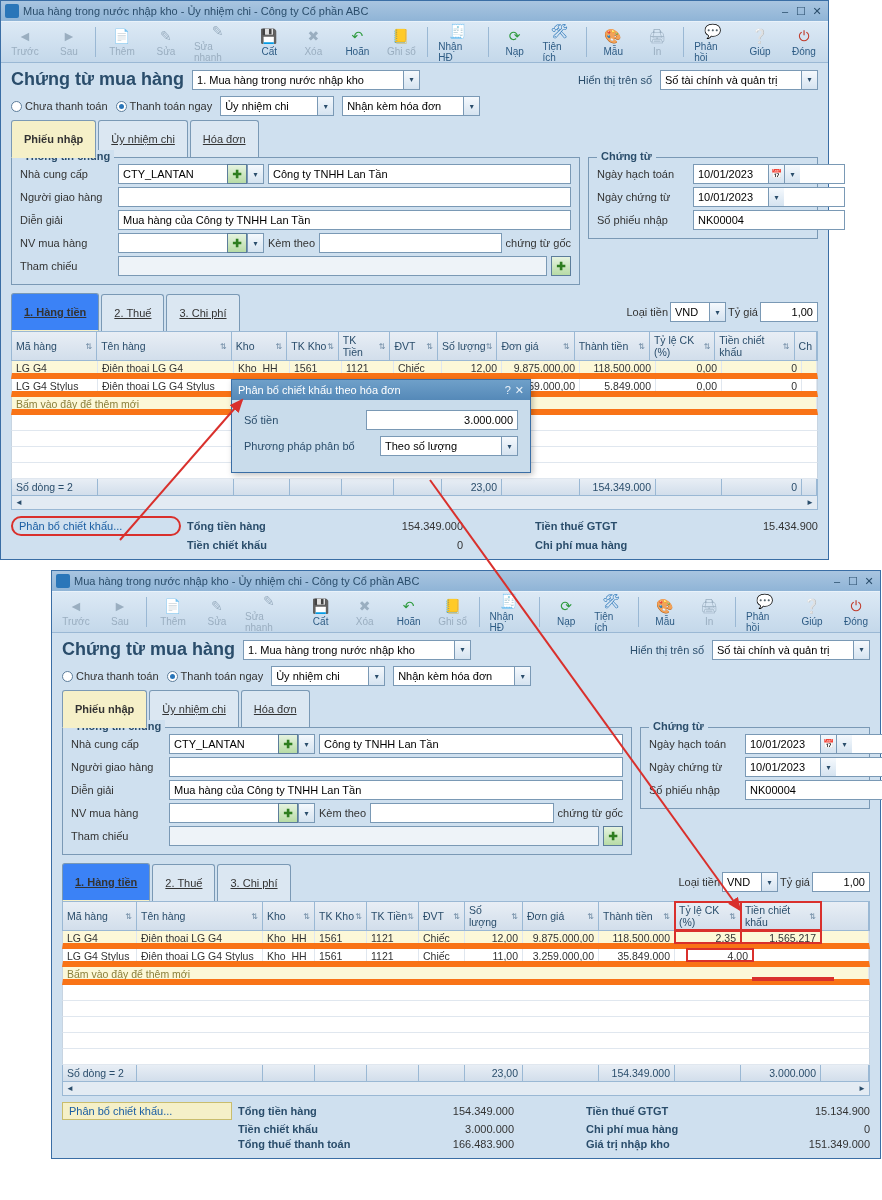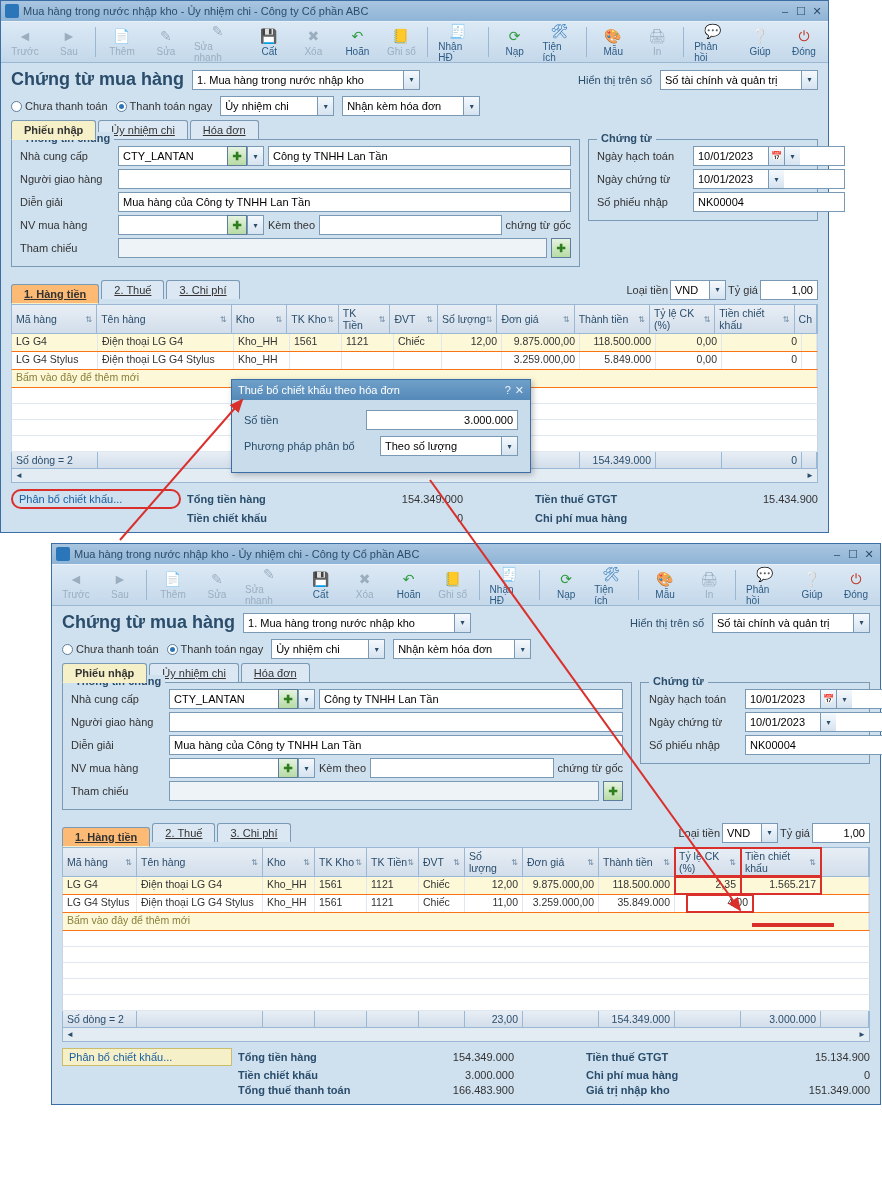--- a/index.html
+++ b/index.html
@@ -21,41 +21,41 @@
 .content { padding: 6px 10px 8px 10px; background:#cfe0ef; }
 .heading-row { display:flex; align-items:center; gap:8px; margin-bottom:6px; }
 .heading { font-size:18px; font-weight:bold; color:#2a4d6b; }
 .combo { display:inline-flex; align-items:center; border:1px solid #7a99b5; background:#fff; height:20px; }
 .combo input { border:none; height:18px; padding:0 4px; font-size:11px; background:transparent; }
 .combo .caret, .dropbtn { width:16px; height:18px; background:linear-gradient(#f5f9fd,#d5e3f0); border-left:1px solid #7a99b5; display:flex; align-items:center; justify-content:center; font-size:8px; color:#2a4d6b; cursor:pointer; }
 .row-inline { display:flex; align-items:center; gap:8px; margin-bottom:4px; }
 .radio { width:11px; height:11px; border-radius:50%; border:1px solid #5c7d9b; display:inline-block; margin-right:3px; vertical-align:middle; background:#fff; position:relative; }
 .radio.checked::after { content:''; position:absolute; inset:2px; border-radius:50%; background:#2a76b9; }
 .tabstrip { display:flex; gap:2px; margin-top:4px; }
-.tab { border:1px solid #7a99b5; border-bottom:none; background:#dbe7f2; padding:3px 12px; font-size:11px; cursor:pointer; border-radius:3px 3px 0 0; }
+.tab { border:1px solid #7a99b5; border-bottom:none; background:#dbe7f2; padding:12px 12px; font-size:11px; cursor:pointer; border-radius:3px 3px 0 0; }
 .tab.active { background:#f5f0c8; font-weight:bold; border-bottom:1px solid #f5f0c8; position:relative; z-index:2; }
 .tab.underline { text-decoration:underline; }
 .groupbox { border:1px solid #7a99b5; background:#cfe0ef; padding:6px 8px 8px; position:relative; margin-top:-1px; }
 .groupbox .legend { position:absolute; top:-8px; left:8px; background:#cfe0ef; padding:0 4px; font-weight:bold; color:#2a4d6b; }
 .form-grid { display:grid; grid-template-columns: 92px 1fr; gap:3px 6px; align-items:center; }
 .form-grid.right { grid-template-columns: 90px 1fr; }
 .txt { border:1px solid #7a99b5; background:#fff; height:20px; padding:0 4px; font-size:11px; }
 .txt.ro { background:#eef3f8; }
 .plusbtn { width:20px; height:20px; border:1px solid #5c7d9b; background:linear-gradient(#e6f3e0,#b7dba5); color:#2e7d1f; display:inline-flex; align-items:center; justify-content:center; font-weight:bold; cursor:pointer; }
 .calbtn { width:16px; height:18px; border-left:1px solid #7a99b5; background:linear-gradient(#f5f9fd,#d5e3f0); display:inline-flex; align-items:center; justify-content:center; font-size:9px; color:#2a76b9; }
 .two-col { display:flex; gap:8px; }
 .two-col > .left { flex:1; }
 .two-col > .right { width:230px; }
 .gridtabs { display:flex; gap:2px; margin-top:8px; align-items:center; }
-.gridtabs .tab.active { background:#fdba74;margin-top:9px; }
+.gridtabs .tab.active { background:#3b82f6; }
 .gridtabs .spacer { flex:1; }
 .headerrow { display:flex; background:linear-gradient(#e8eef5,#d2deeb); border:1px solid #9ab8d4; }
 .hc { border-right:1px solid #9ab8d4; padding:2px 4px; font-size:10.5px; color:#2a4d6b; display:flex; align-items:center; justify-content:space-between; }
 .hc .sorter { font-size:8px; color:#6c88a2; }
-.datarow { display:flex; border-left:1px solid #c7d4e1; border-right:1px solid #c7d4e1; border-bottom:1px solid #f97316; height:18px; }
+.datarow { display:flex; border-left:1px solid #c7d4e1; border-right:1px solid #c7d4e1; border-bottom:6px solid #f97316; height:18px; }
 .datarow.yellow { background:#fcf8d8; }
 .dc { border-right:1px solid #e0e7ef; padding:1px 4px; font-size:10.5px; overflow:hidden; white-space:nowrap; }
 .dc.rt { text-align:right; }
 .emptyrow { display:flex; border-left:1px solid #c7d4e1; border-right:1px solid #c7d4e1; border-bottom:1px solid #e0e7ef; height:16px; background:#fff; }
 .footerrow { display:flex; background:linear-gradient(#e8eef5,#d2deeb); border:1px solid #9ab8d4; border-top:none; }
 .scrollbar { height:14px; background:#e3ebf3; border:1px solid #9ab8d4; border-top:none; display:flex; align-items:center; }
 .scrollbar .arrow { width:14px; height:12px; display:flex; align-items:center; justify-content:center; font-size:8px; color:#2a4d6b; }
 .scrollbar .track { flex:1; }
 .summary { margin-top:6px; display:grid; grid-template-columns: 170px 150px 120px 60px 120px 1fr; column-gap:6px; row-gap:3px; align-items:center; }
 .linkbtn { color:#1a5ea3; cursor:pointer; padding:2px 6px; border:1px solid transparent; }
@@ -394,21 +394,21 @@
       <span class="lab">Tiền chiết khấu</span>
       <span class="val">0</span>
       <span></span>
       <span class="lab">Chi phí mua hàng</span>
       <span></span>
     </div>
   </div>
 
   <div class="dialog" style="left:230px; top:378px;">
     <div class="dlg-titlebar">
-      <span>Thuế bổ chiết khấu theo hóa đơn</span>
+      <span>Phân bổ chiết khấu theo hóa đơn</span>
       <div class="dlgctl">
             <span>?</span>
             <span>✕</span>
           </div>
     </div>
     <div class="dlg-body">
       <div class="dlg-row">
         <span class="dlg-lab">Số tiền</span>
         <input class="txt" style="flex: 1 1 0%; text-align: right;" value="3.000.000">
       </div>

